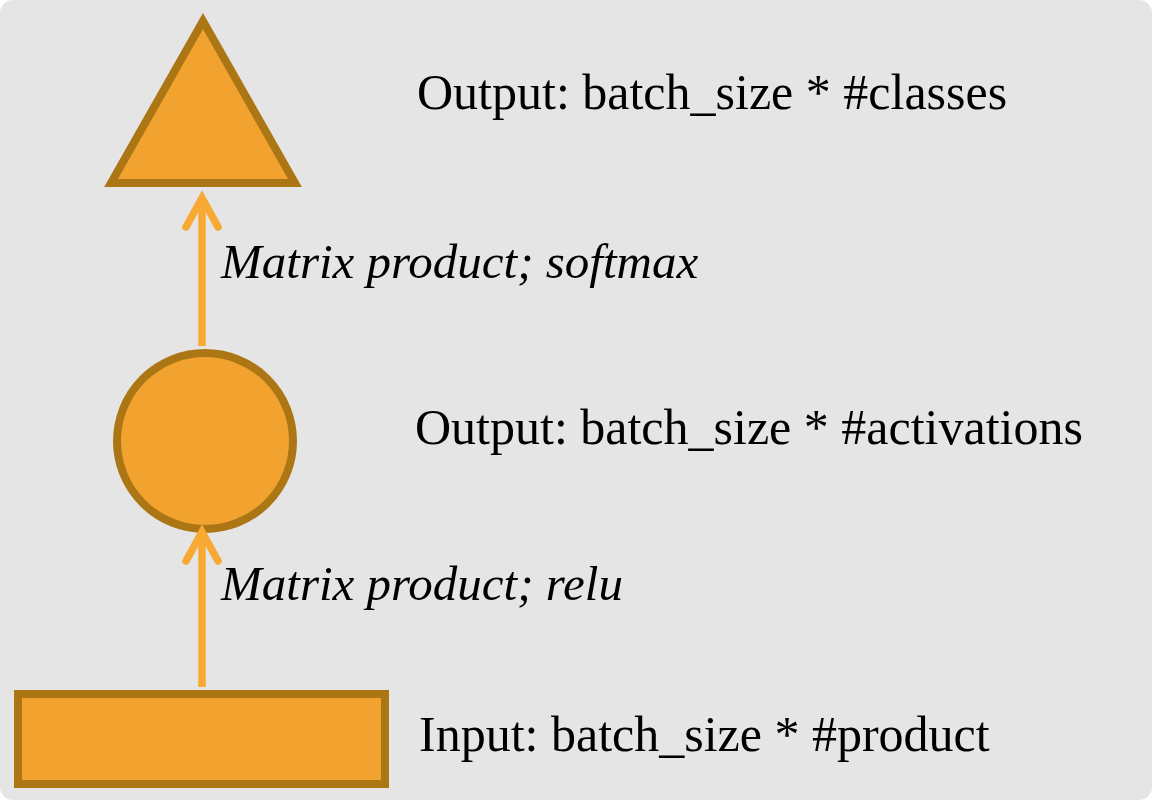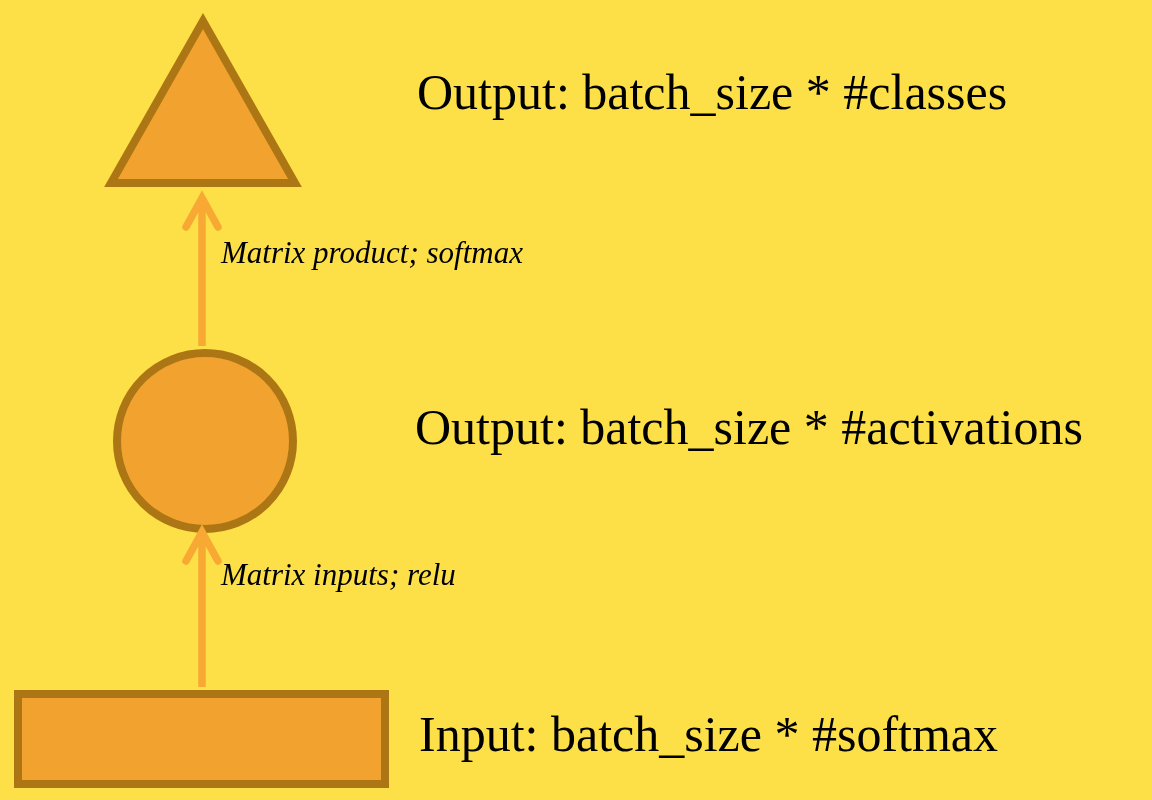--- a/index.html
+++ b/index.html
@@ -4,42 +4,43 @@
 <style>
   html, body {
     margin: 0;
     padding: 0;
     background: #ffffff;
   }
   .canvas {
     position: relative;
     width: 1152px;
     height: 800px;
-    background: #fde047;
+    background: #e5e5e5;
     overflow: hidden;
     font-family: "Liberation Serif", serif;
+    border-radius: 13px;
   }
   .layer {
     position: absolute;
     left: 0;
     top: 0;
   }
   .node-label {
     position: absolute;
     font-family: "Liberation Serif", serif;
     font-size: 50px;
     line-height: 1;
     color: #000000;
     white-space: nowrap;
   }
   .edge-label {
     position: absolute;
     font-family: "Liberation Serif", serif;
     font-style: italic;
-    font-size: 31px;
+    font-size: 49px;
     line-height: 1;
     color: #000000;
     white-space: nowrap;
   }
   .lbl-output { left: 417px; top: 67px; }
   .lbl-hidden { left: 415px; top: 402px; }
   .lbl-input  { left: 419px; top: 709px; }
   .lbl-softmax { left: 221px; top: 237px; }
   .lbl-relu    { left: 221px; top: 559px; }
 </style>
@@ -66,17 +67,17 @@
 
     <rect x="18" y="694" width="367" height="90" stroke-width="8" fill="#F2A22E" stroke="#AD7615"></rect>
   </svg>
 
   <div class="node-label lbl-output">Output: batch_size * #classes</div>
 
   <div class="edge-label lbl-softmax">Matrix product; softmax</div>
 
   <div class="node-label lbl-hidden">Output: batch_size * #activations</div>
 
-  <div class="edge-label lbl-relu">Matrix inputs; relu</div>
+  <div class="edge-label lbl-relu">Matrix product; relu</div>
 
-  <div class="node-label lbl-input">Input: batch_size * #softmax</div>
+  <div class="node-label lbl-input">Input: batch_size * #product</div>
 
 </div>
 
 </body></html>

